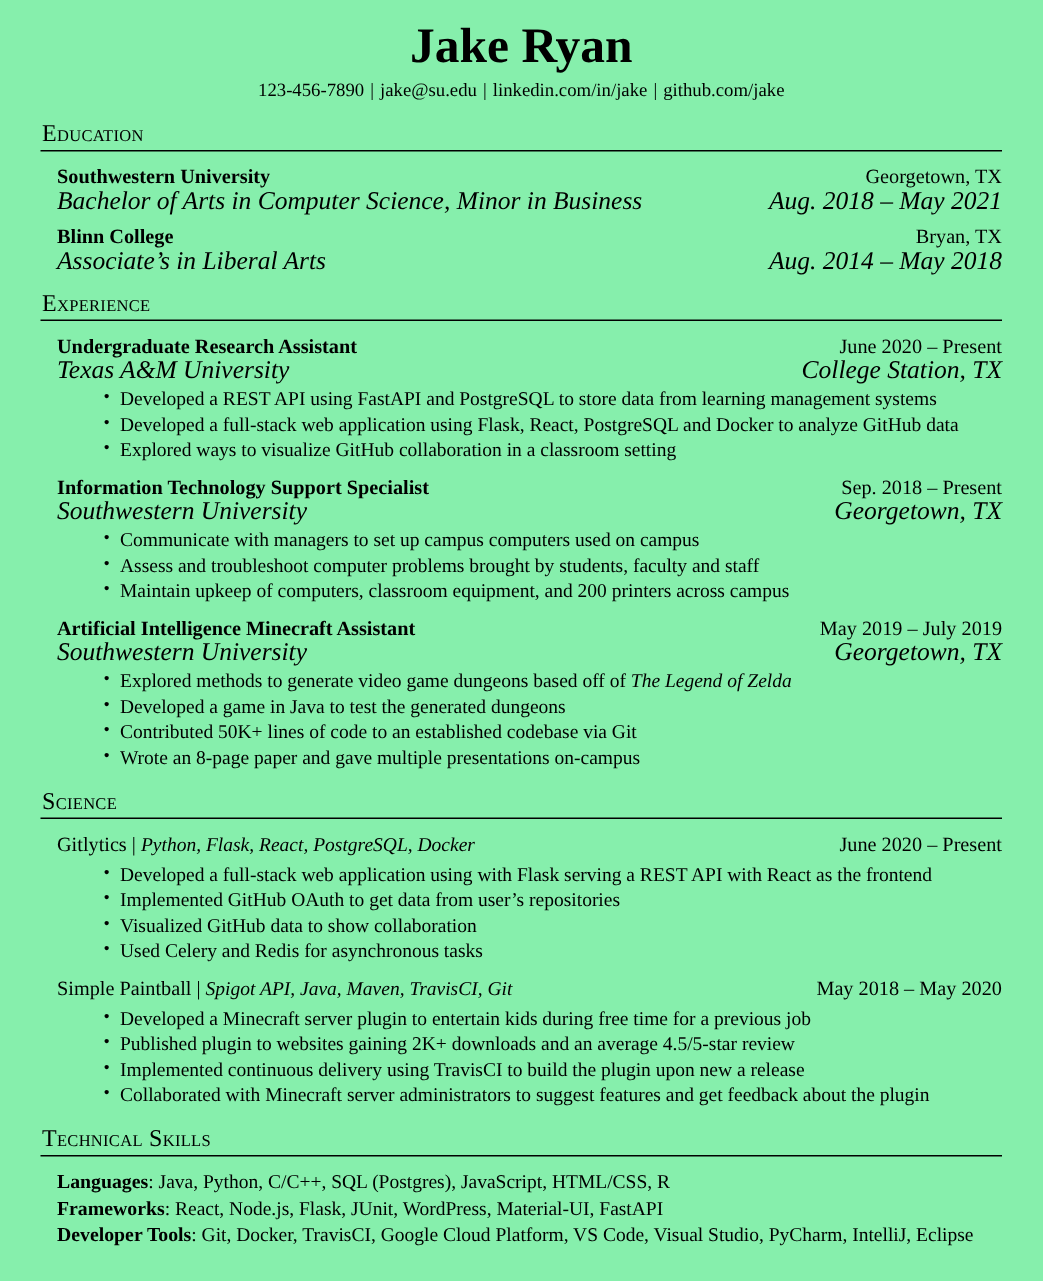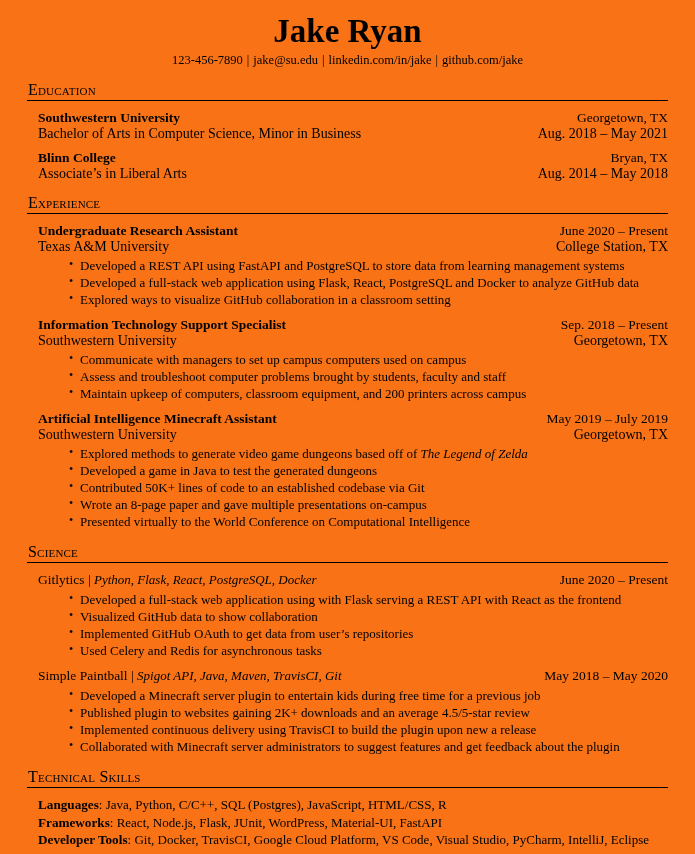--- a/index.html
+++ b/index.html
@@ -1,36 +1,36 @@
 <!DOCTYPE html>
 <html><head>
 <meta charset="utf-8">
 <style>
   html,body{margin:0;padding:0;background:#ffffff;}
   .page{
     width:695px;height:854px;box-sizing:border-box;
     padding:10px 27px 0 27px;overflow:hidden;
-    font-family:"Liberation Serif", serif;color:#000;background:#f97316;
+    font-family:"Liberation Serif", serif;color:#000;background:#86efac;
   }
   
   .hdr{text-align:center;}
   .hname{font-size:33px;font-weight:700;line-height:38px;margin:2px 0 3px 0;}
   .contact{font-size:12.5px;line-height:15px;}
   .contact .sep{padding:0 4px;}
   .ulink{text-underline-offset:2px;cursor:pointer;}
   
   .section{margin-top:13px;}
   .shead{font-variant:small-caps;font-size:16px;line-height:17px;letter-spacing:0.2px;padding-left:1px;}
   .srule{border-bottom:1px solid #000;margin-top:2px;}
   
   .entry{margin:9px 0 0 11px;}
   .erow{display:flex;justify-content:space-between;align-items:baseline;}
   .t-bold{font-weight:700;font-size:13.5px;line-height:16px;}
   .t-reg{font-size:13.5px;line-height:16px;}
-  .t-it{font-size:14px;line-height:15px;}
+  .t-it{font-style:italic;font-size:17px;line-height:15px;}
   .ptitle{font-size:13.5px;line-height:16px;}
   .ptitle .pname{font-weight:400;}
   .ptitle .ptech{font-style:italic;font-size:13px;}
   
   ul.bullets{list-style:none;margin:3px 0 0 0;padding:0 0 0 30px;}
   ul.bullets li{position:relative;font-size:13px;line-height:17px;padding-left:12px;}
   ul.bullets li::before{content:"\2022";position:absolute;left:1px;top:-1px;font-size:12px;}
   
   .skillrow{font-size:13px;line-height:17.5px;margin-left:11px;}
   .skillrow b{font-size:13.2px;}
@@ -117,38 +117,37 @@
       </div>
       <div class="erow">
         <span class="t-it">Southwestern University</span>
         <span class="t-it">Georgetown, TX</span>
       </div>
       <ul class="bullets">
         <li><span>Explored methods to generate video game dungeons based off of </span><em>The Legend of Zelda</em></li>
         <li><span>Developed a game in Java to test the generated dungeons</span><em></em></li>
         <li><span>Contributed 50K+ lines of code to an established codebase via Git</span><em></em></li>
         <li><span>Wrote an 8-page paper and gave multiple presentations on-campus</span><em></em></li>
-        <li><span>Presented virtually to the World Conference on Computational Intelligence</span><em></em></li>
       </ul>
     </div>
   </div>
 
   <div class="section">
     <div class="shead">Science</div>
     <div class="srule"></div>
 
     <div class="entry">
       <div class="erow">
         <span class="ptitle"><span class="pname">Gitlytics</span><span> | </span><span class="ptech">Python, Flask, React, PostgreSQL, Docker</span></span>
         <span class="t-reg">June 2020 – Present</span>
       </div>
       <ul class="bullets">
         <li><span>Developed a full-stack web application using with Flask serving a REST API with React as the frontend</span></li>
+        <li><span>Implemented GitHub OAuth to get data from user’s repositories</span></li>
         <li><span>Visualized GitHub data to show collaboration</span></li>
-        <li><span>Implemented GitHub OAuth to get data from user’s repositories</span></li>
         <li><span>Used Celery and Redis for asynchronous tasks</span></li>
       </ul>
     </div>
 
     <div class="entry">
       <div class="erow">
         <span class="ptitle"><span class="pname">Simple Paintball</span><span> | </span><span class="ptech">Spigot API, Java, Maven, TravisCI, Git</span></span>
         <span class="t-reg">May 2018 – May 2020</span>
       </div>
       <ul class="bullets">

